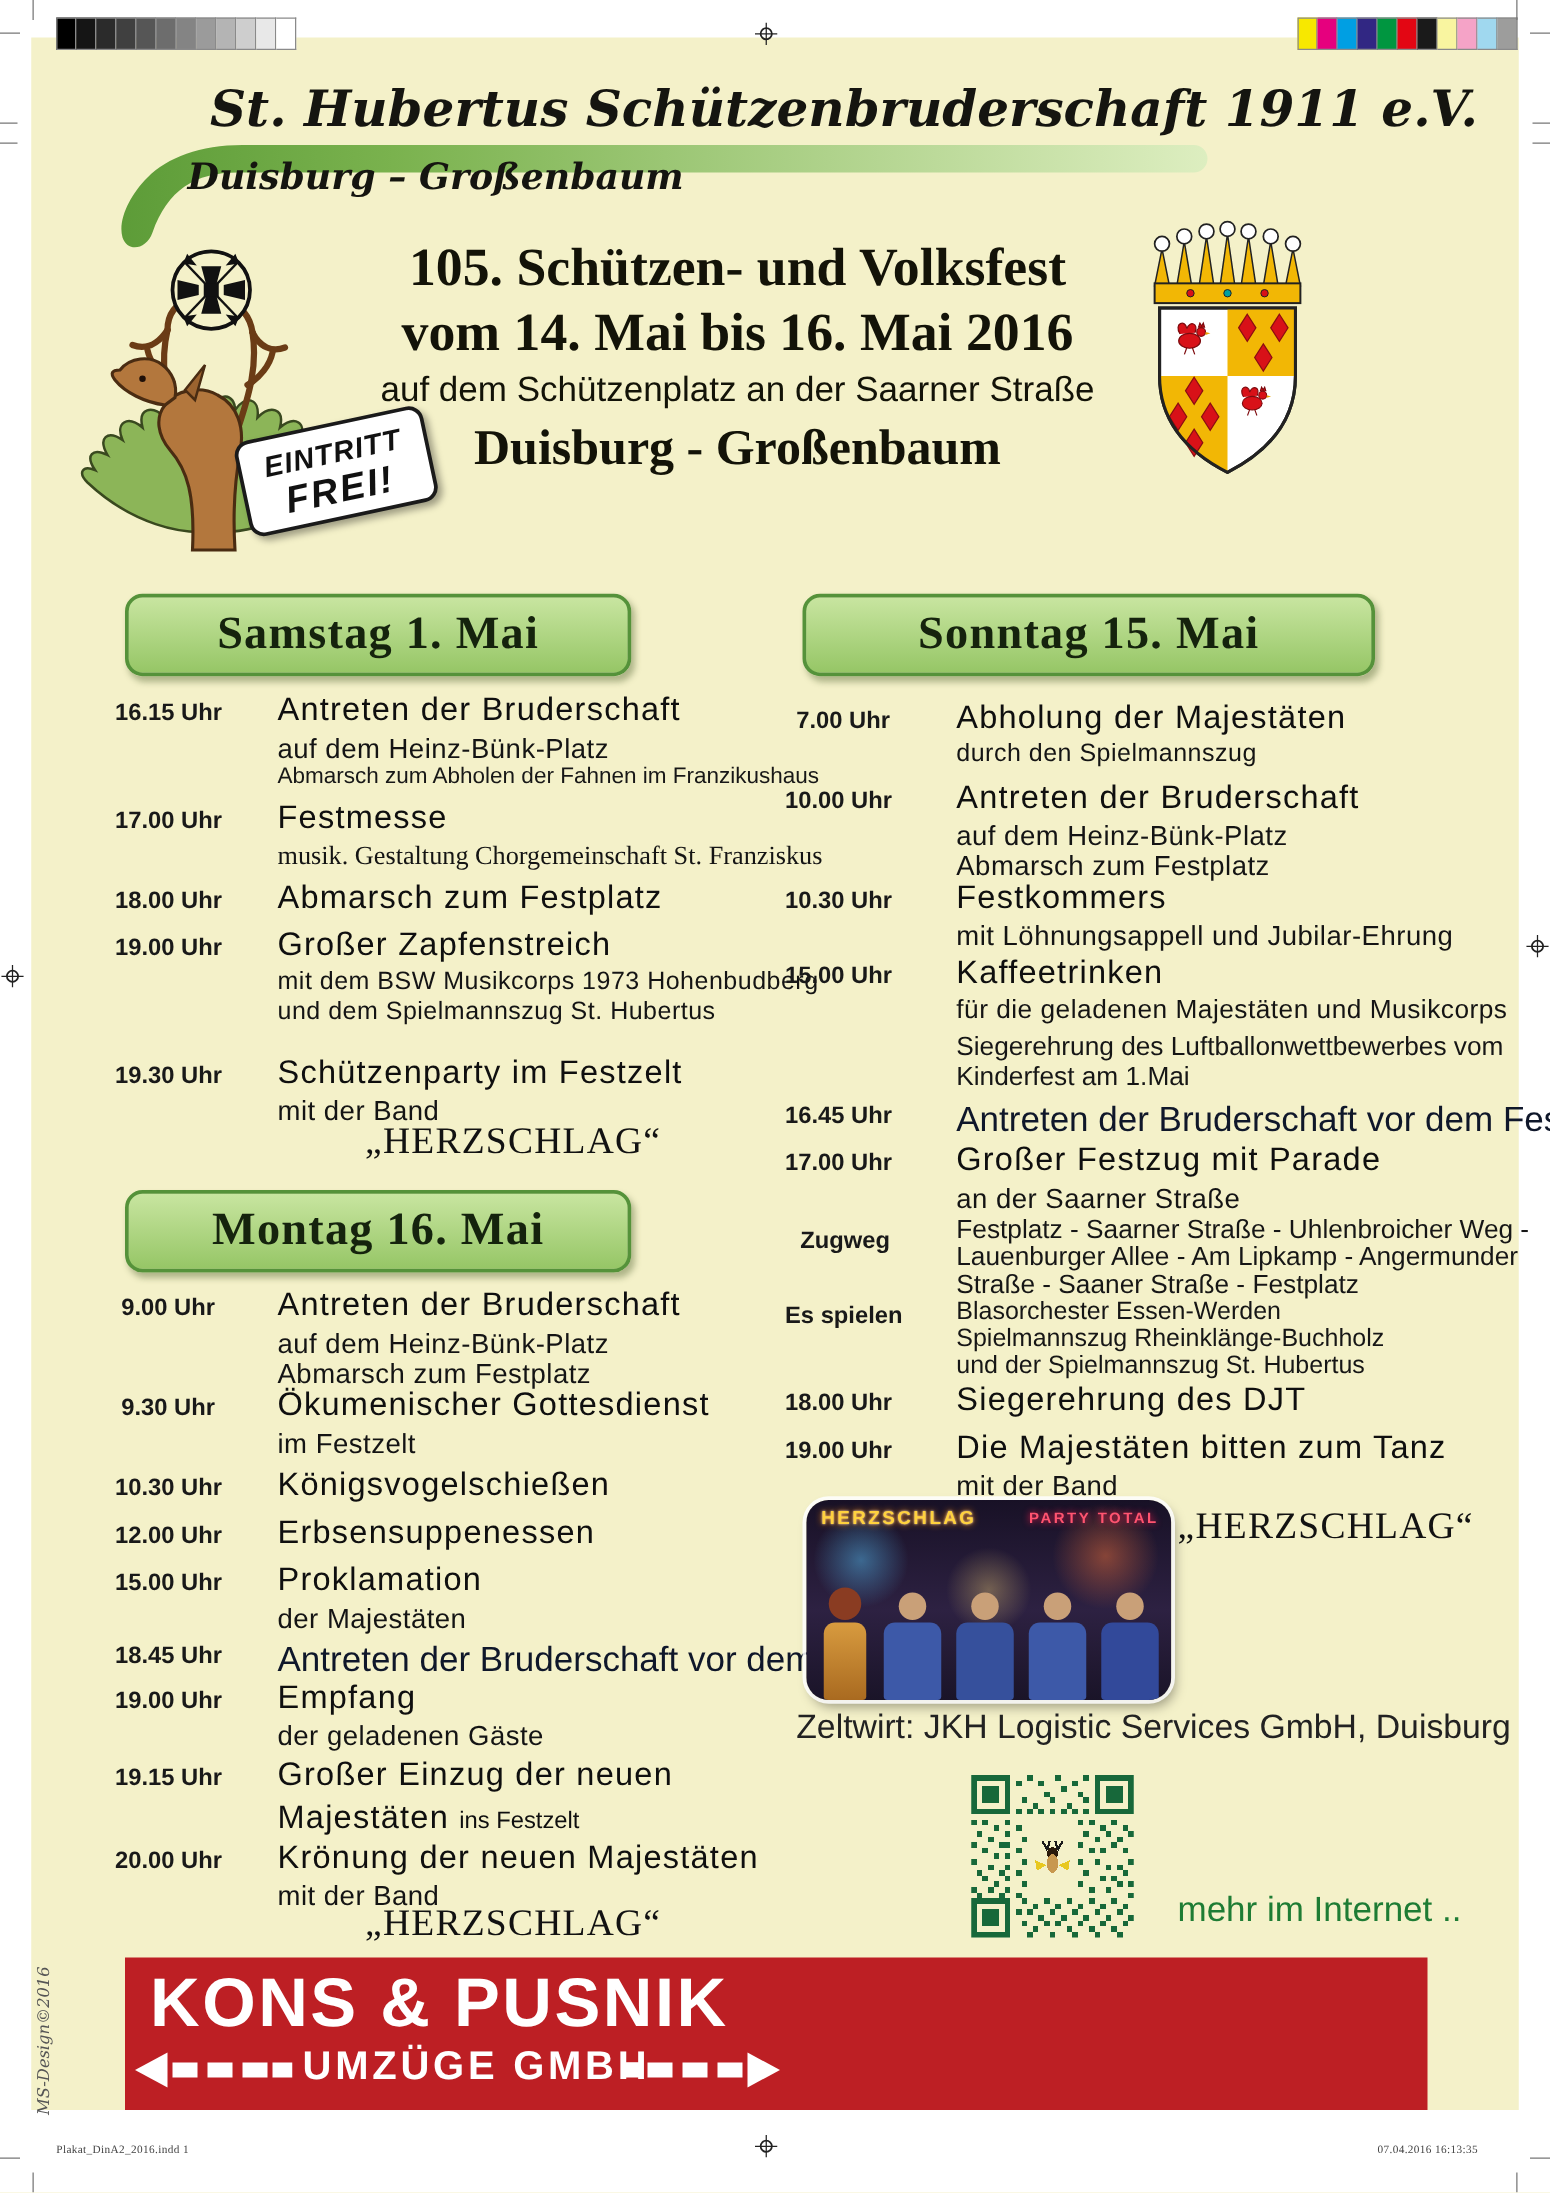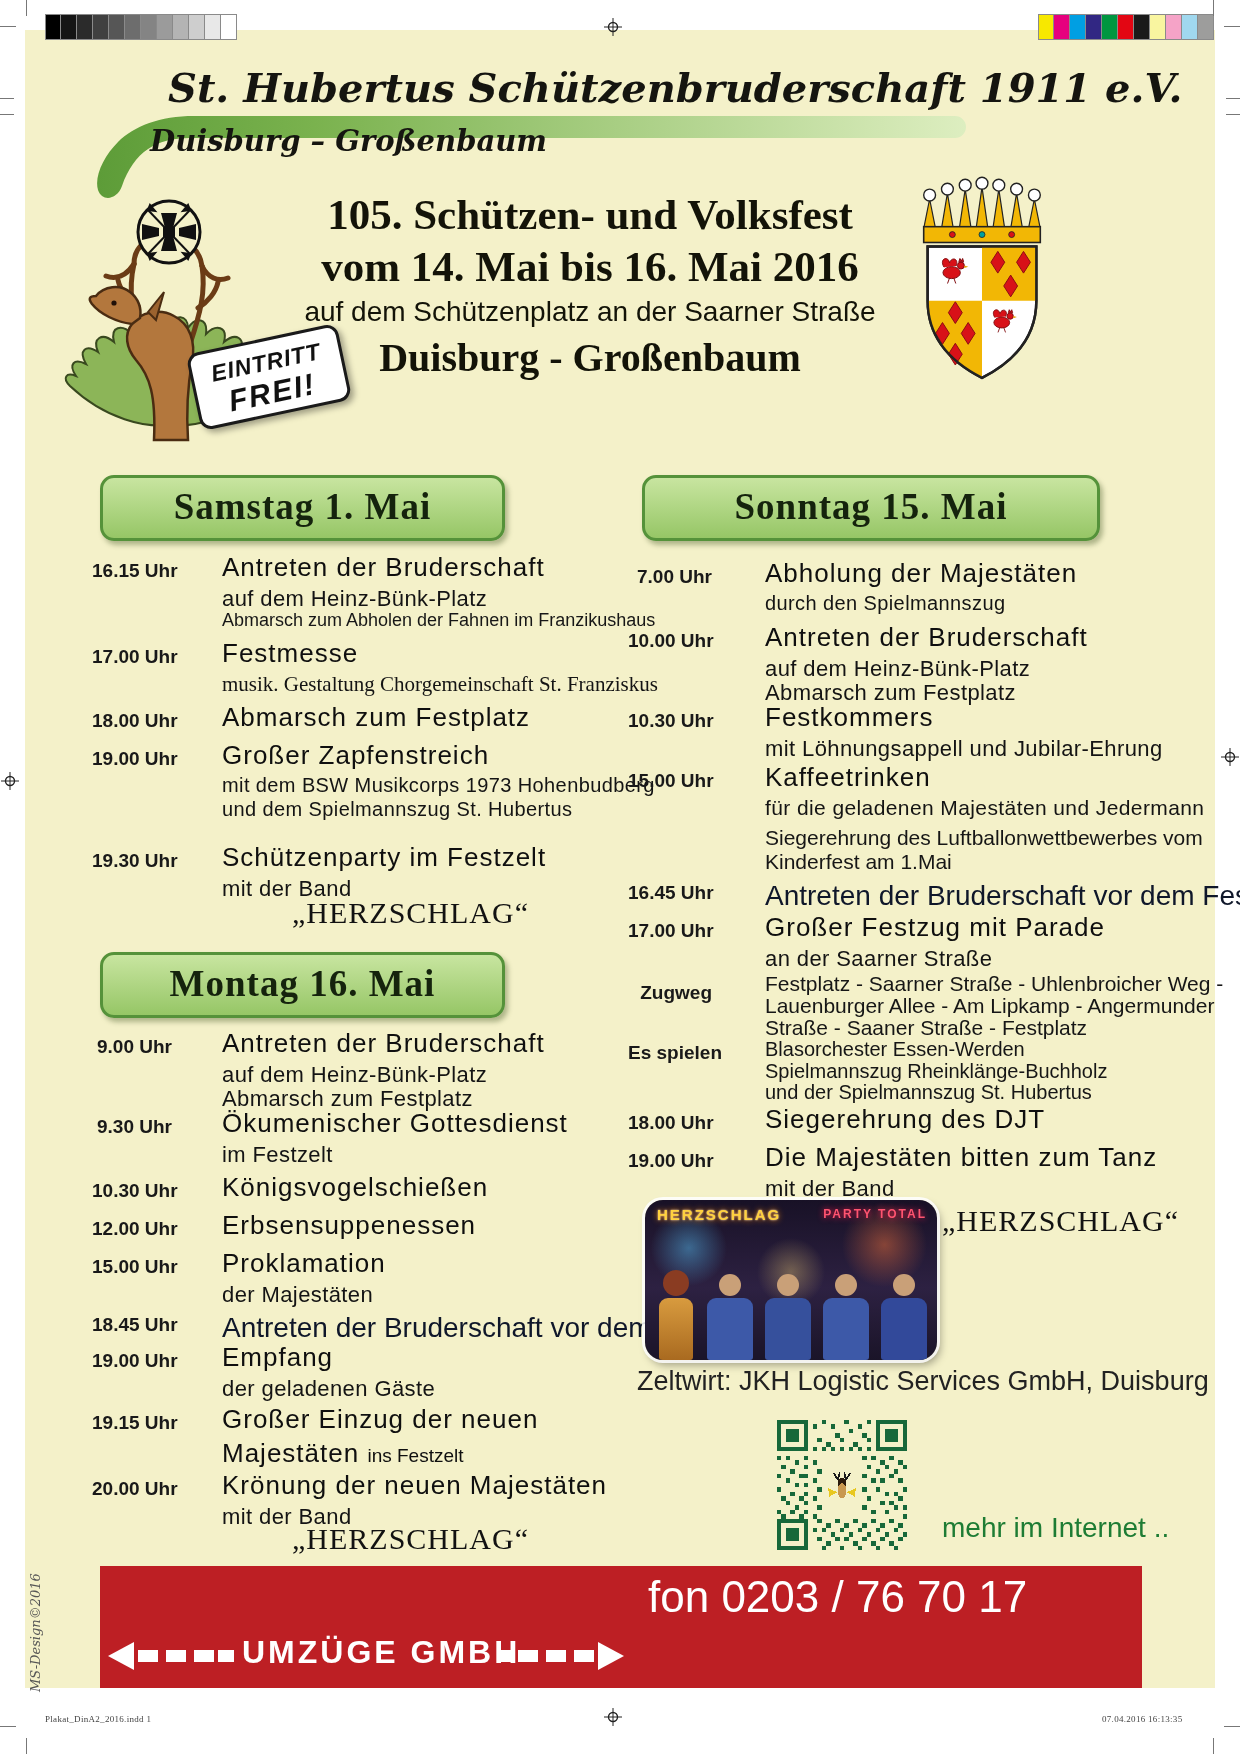--- a/index.html
+++ b/index.html
@@ -278,21 +278,21 @@
 <div class="evt" style="left:765px;top:622px">Antreten der Bruderschaft</div>
 <div class="sub" style="left:765px;top:656px">auf dem Heinz-Bünk-Platz</div>
 <div class="sub" style="left:765px;top:680px">Abmarsch zum Festplatz</div>
 
 <div class="timeR" style="left:628px;top:710px">10.30 Uhr</div>
 <div class="evt" style="left:765px;top:702px">Festkommers</div>
 <div class="sub" style="left:765px;top:736px">mit Löhnungsappell und Jubilar-Ehrung</div>
 
 <div class="timeR" style="left:628px;top:770px">15.00 Uhr</div>
 <div class="evt" style="left:765px;top:762px">Kaffeetrinken</div>
-<div class="sub" style="left:765px;top:796px;font-size:21px">für die geladenen Majestäten und Jedermann</div>
+<div class="sub" style="left:765px;top:796px;font-size:21px">für die geladenen Majestäten und Musikcorps</div>
 <div class="note" style="left:765px;top:826px">Siegerehrung des Luftballonwettbewerbes vom</div>
 <div class="note" style="left:765px;top:850px">Kinderfest am 1.Mai</div>
 
 <div class="timeR" style="left:628px;top:882px">16.45 Uhr</div>
 <div class="plain" style="left:765px;top:880px">Antreten der Bruderschaft vor dem Festplatz</div>
 
 <div class="timeR" style="left:628px;top:920px">17.00 Uhr</div>
 <div class="evt" style="left:765px;top:912px">Großer Festzug mit Parade</div>
 <div class="sub" style="left:765px;top:946px">an der Saarner Straße</div>
 
@@ -369,37 +369,37 @@
     <path d="M13.6 13.4l-.9-1.6M13.6 13.4l.4-1.7M15.4 13.4l-.4-1.7M15.4 13.4l.9-1.6"></path>
   </g>
   <ellipse cx="14.5" cy="14" rx="1" ry="1.1" fill="#2a1a0a"></ellipse>
   <ellipse cx="14.5" cy="15.8" rx="1" ry="1.7" fill="#c8984f"></ellipse>
   <path d="M11.4 15.2l2 .9-1.7 1z" fill="#e8c820"></path>
   <path d="M17.6 15.2l-2 .9 1.7 1z" fill="#e8c820"></path>
 </svg>
 <div class="internet">mehr im Internet ..</div>
 
 <div class="banner">
+  <div class="company">KONS &amp; PUSNIK</div>
   <svg class="abs" style="left:8px;top:74px" width="126" height="32" viewBox="0 0 126 32">
       <g fill="#fff">
         <polygon points="0,16 26,2 26,30"></polygon>
         <rect x="30" y="10" width="20" height="12"></rect>
         <rect x="58" y="10" width="20" height="12"></rect>
         <rect x="86" y="10" width="20" height="12"></rect>
         <rect x="110" y="10" width="16" height="12"></rect>
       </g>
     </svg>
   <div class="tagline">UMZÜGE GMBH</div>
   <svg class="abs" style="left:398px;top:74px" width="126" height="32" viewBox="0 0 126 32">
       <g fill="#fff">
         <polygon points="126,16 100,2 100,30"></polygon>
         <rect x="76" y="10" width="20" height="12"></rect>
         <rect x="48" y="10" width="20" height="12"></rect>
         <rect x="20" y="10" width="20" height="12"></rect>
         <rect x="0" y="10" width="16" height="12"></rect>
       </g>
     </svg>
-  <div class="phone">fon 0203 / 76 70 17</div>
 </div>
 
 <div class="vertcredit">MS-Design©2016</div>
 <div class="tinyprint" style="left:45px;top:1714px">Plakat_DinA2_2016.indd   1</div>
 <div class="tinyprint" style="left:1102px;top:1714px">07.04.2016   16:13:35</div>
 
 </body></html>

